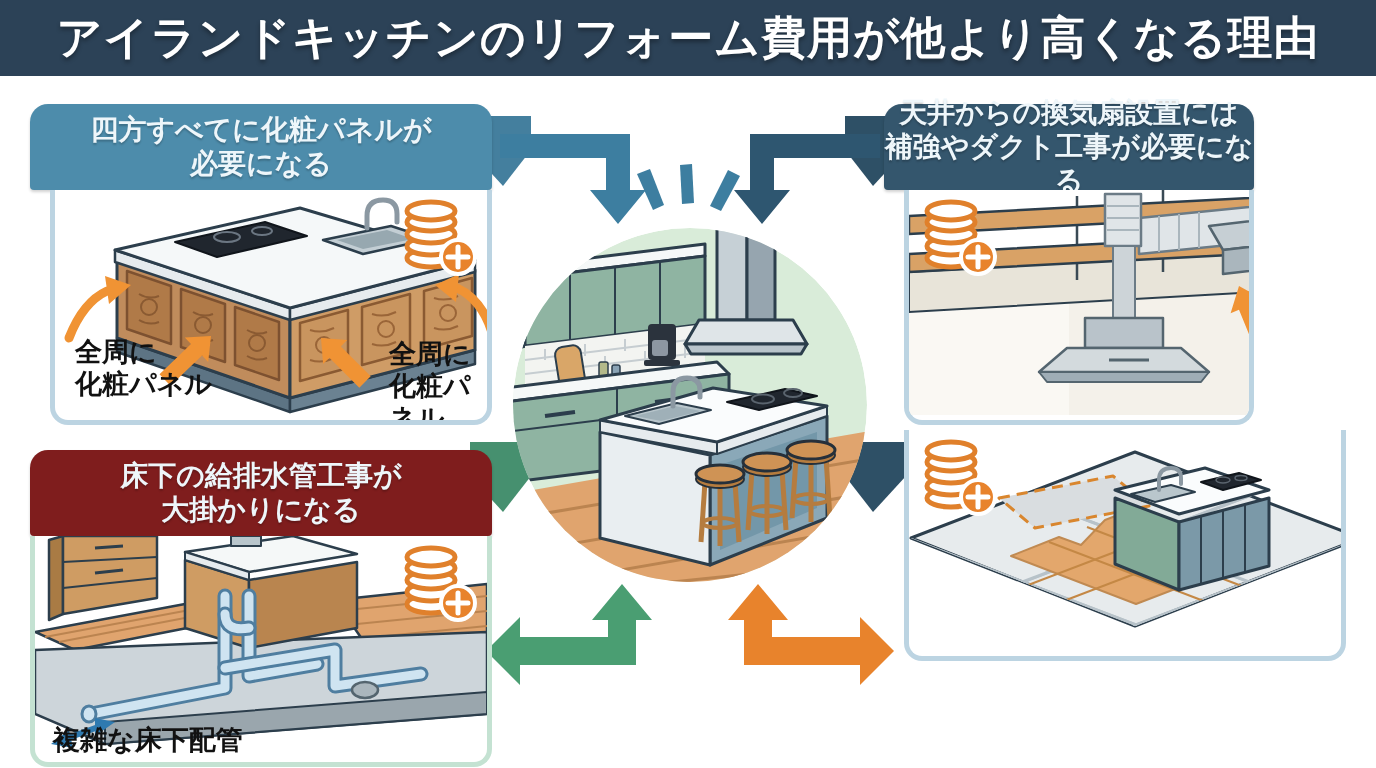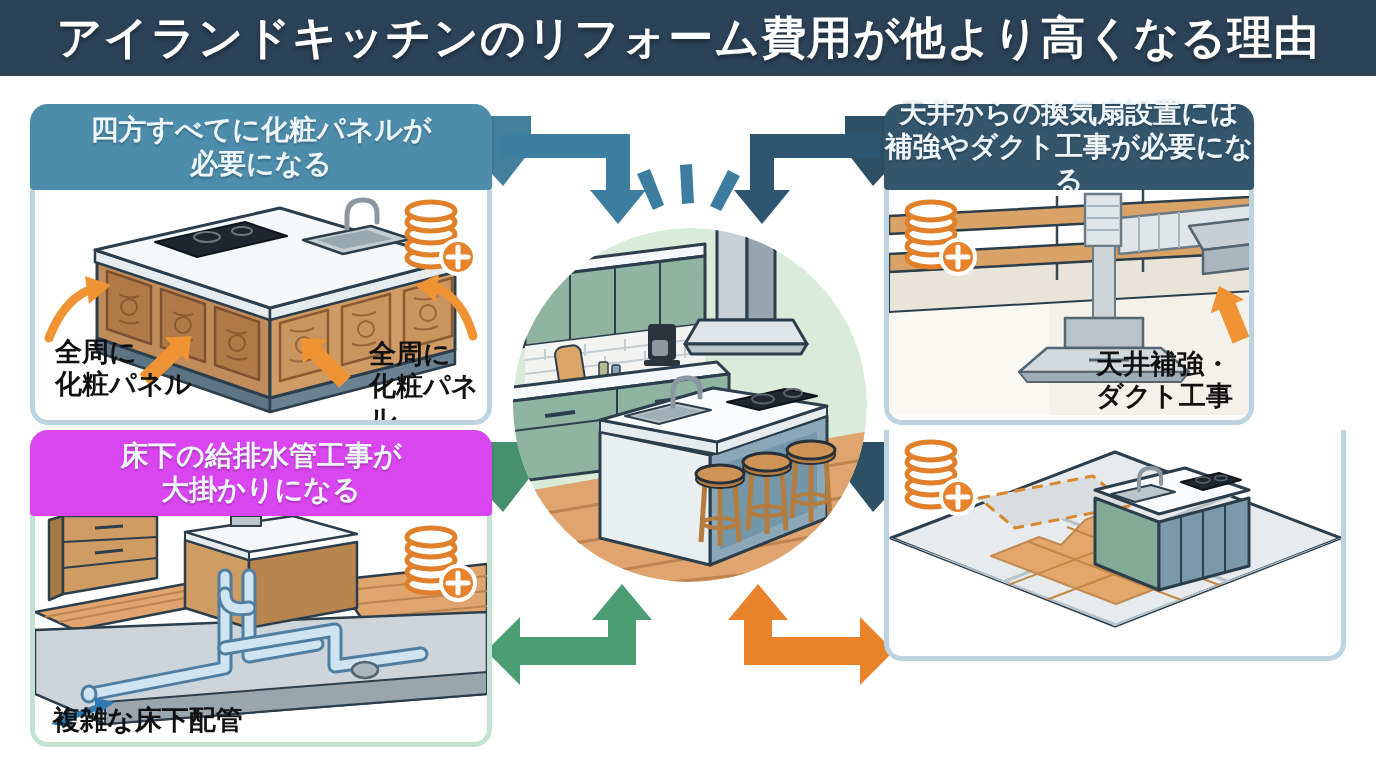--- a/index.html
+++ b/index.html
@@ -22,26 +22,26 @@
     height:86px;border-radius:18px 18px 4px 4px;
     display:flex;align-items:center;justify-content:center;
     box-shadow:0 2px 3px rgba(0,0,0,.18);
   }
   .panel-header span{
     color:#eef6fa;font-size:28px;font-weight:700;line-height:1.22;
     text-align:center;white-space:pre-line;text-shadow:0 2px 2px rgba(0,0,0,.22);
   }
   .hdr-blue{background:#4d8cab;}
   .hdr-navy{background:#34566d;}
-  .hdr-green{background:#d946ef;}
+  .hdr-green{background:#7f1d1d;margin-top:20px;}
   .panel-body{
     position:relative;background:#ffffff;border-radius:0 0 18px 18px;
     overflow:hidden;
   }
-  .bd-blue{border:5px solid #bcd4e2;border-top:none;}
+  .bd-blue{border:5px solid #bcd4e2;border-top:none;margin-left:20px;}
   .bd-green{border:5px solid #c4e2d2;border-top:none;}
   .illus{position:absolute;left:0;top:0;}
   .caption{
     position:absolute;color:#111111;font-weight:700;font-size:27px;
     line-height:1.18;white-space:pre-line;z-index:3;
   }
   .coin{position:absolute;z-index:3;}
   .overlay{position:absolute;left:0;top:0;z-index:1;}
   .center-illus{position:absolute;left:505px;top:220px;z-index:1;}
 </style>
@@ -305,22 +305,20 @@
           <rect x="204" y="56" width="22" height="72" fill="#cdd4d8" stroke="#6b7b86" stroke-width="2"></rect>
           <polygon points="176,128 254,128 254,158 176,158" fill="#b9c3ca" stroke="#54656f" stroke-width="2.5"></polygon>
           <polygon points="158,158 272,158 300,182 130,182" fill="#d3dadd" stroke="#54656f" stroke-width="2.5"></polygon>
           <polygon points="130,182 300,182 292,192 138,192" fill="#9fadb6" stroke="#54656f" stroke-width="2"></polygon>
           <line x1="200" y1="170" x2="240" y2="170" stroke="#54656f" stroke-width="3"></line>
         </g>
 
         <polygon points="343.7,153.4 330,119.8 321.6,123.2 330,96 355,109.6 346.6,113 360.3,146.6" fill="#f09334"></polygon>
       </g>
     </svg>
-    <div class="caption" style="right:16px;bottom:8px;text-align:left">天井補強・
-ダクト工事</div>
     <svg class="coin" style="top:6px;left:8px" width="84" height="84" viewBox="0 0 84 84">
       <g fill="#ffffff" stroke="#e0802b" stroke-width="5">
         <ellipse cx="34" cy="62" rx="24" ry="9"></ellipse>
           <ellipse cx="34" cy="50" rx="24" ry="9"></ellipse>
         <ellipse cx="34" cy="38" rx="24" ry="9"></ellipse>
           <ellipse cx="34" cy="26" rx="24" ry="9"></ellipse>
         <ellipse cx="34" cy="15" rx="24" ry="9"></ellipse>
       </g>
       <circle cx="61" cy="61" r="17" fill="#e8832c" stroke="#ffffff" stroke-width="4"></circle>
       <path d="M51,61 H71 M61,51 V71" stroke="#ffffff" stroke-width="5" stroke-linecap="round"></path>

